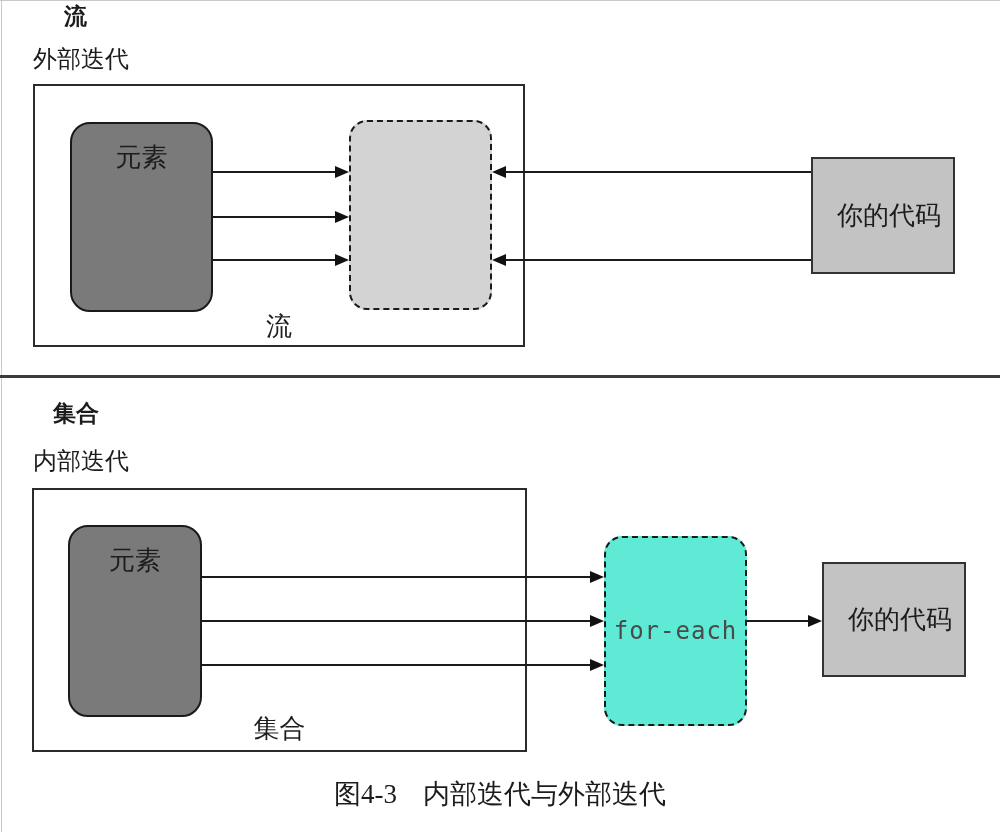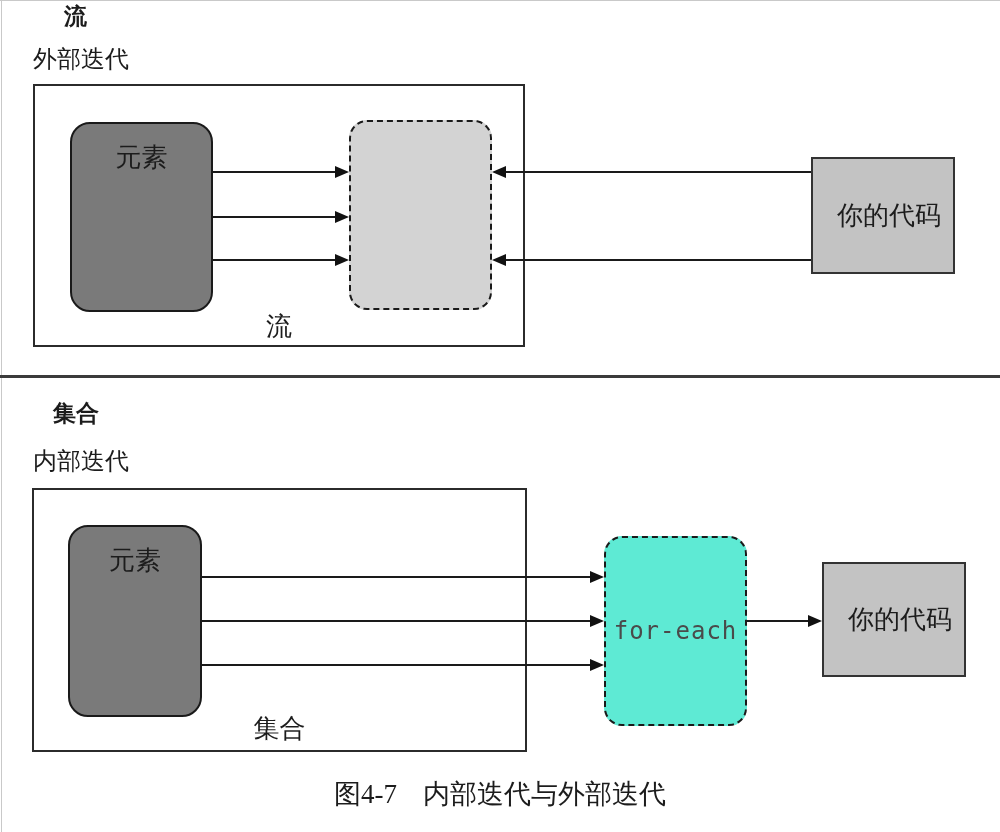--- a/index.html
+++ b/index.html
@@ -125,16 +125,16 @@
   <div class="abs ah-r" style="left:590px; top:571px;"></div>
   <div class="abs hline" style="left:202px; top:620px; width:390px;"></div>
   <div class="abs ah-r" style="left:590px; top:615px;"></div>
   <div class="abs hline" style="left:202px; top:664px; width:390px;"></div>
   <div class="abs ah-r" style="left:590px; top:659px;"></div>
 
   <div class="abs hline" style="left:747px; top:620px; width:63px;"></div>
   <div class="abs ah-r" style="left:808px; top:615px;"></div>
 
   <div class="abs caption">
-    <span class="num">图4-7</span><span>内部迭代与外部迭代</span>
+    <span class="num">图4-3</span><span>内部迭代与外部迭代</span>
   </div>
 
 </div>
 
 </body></html>

